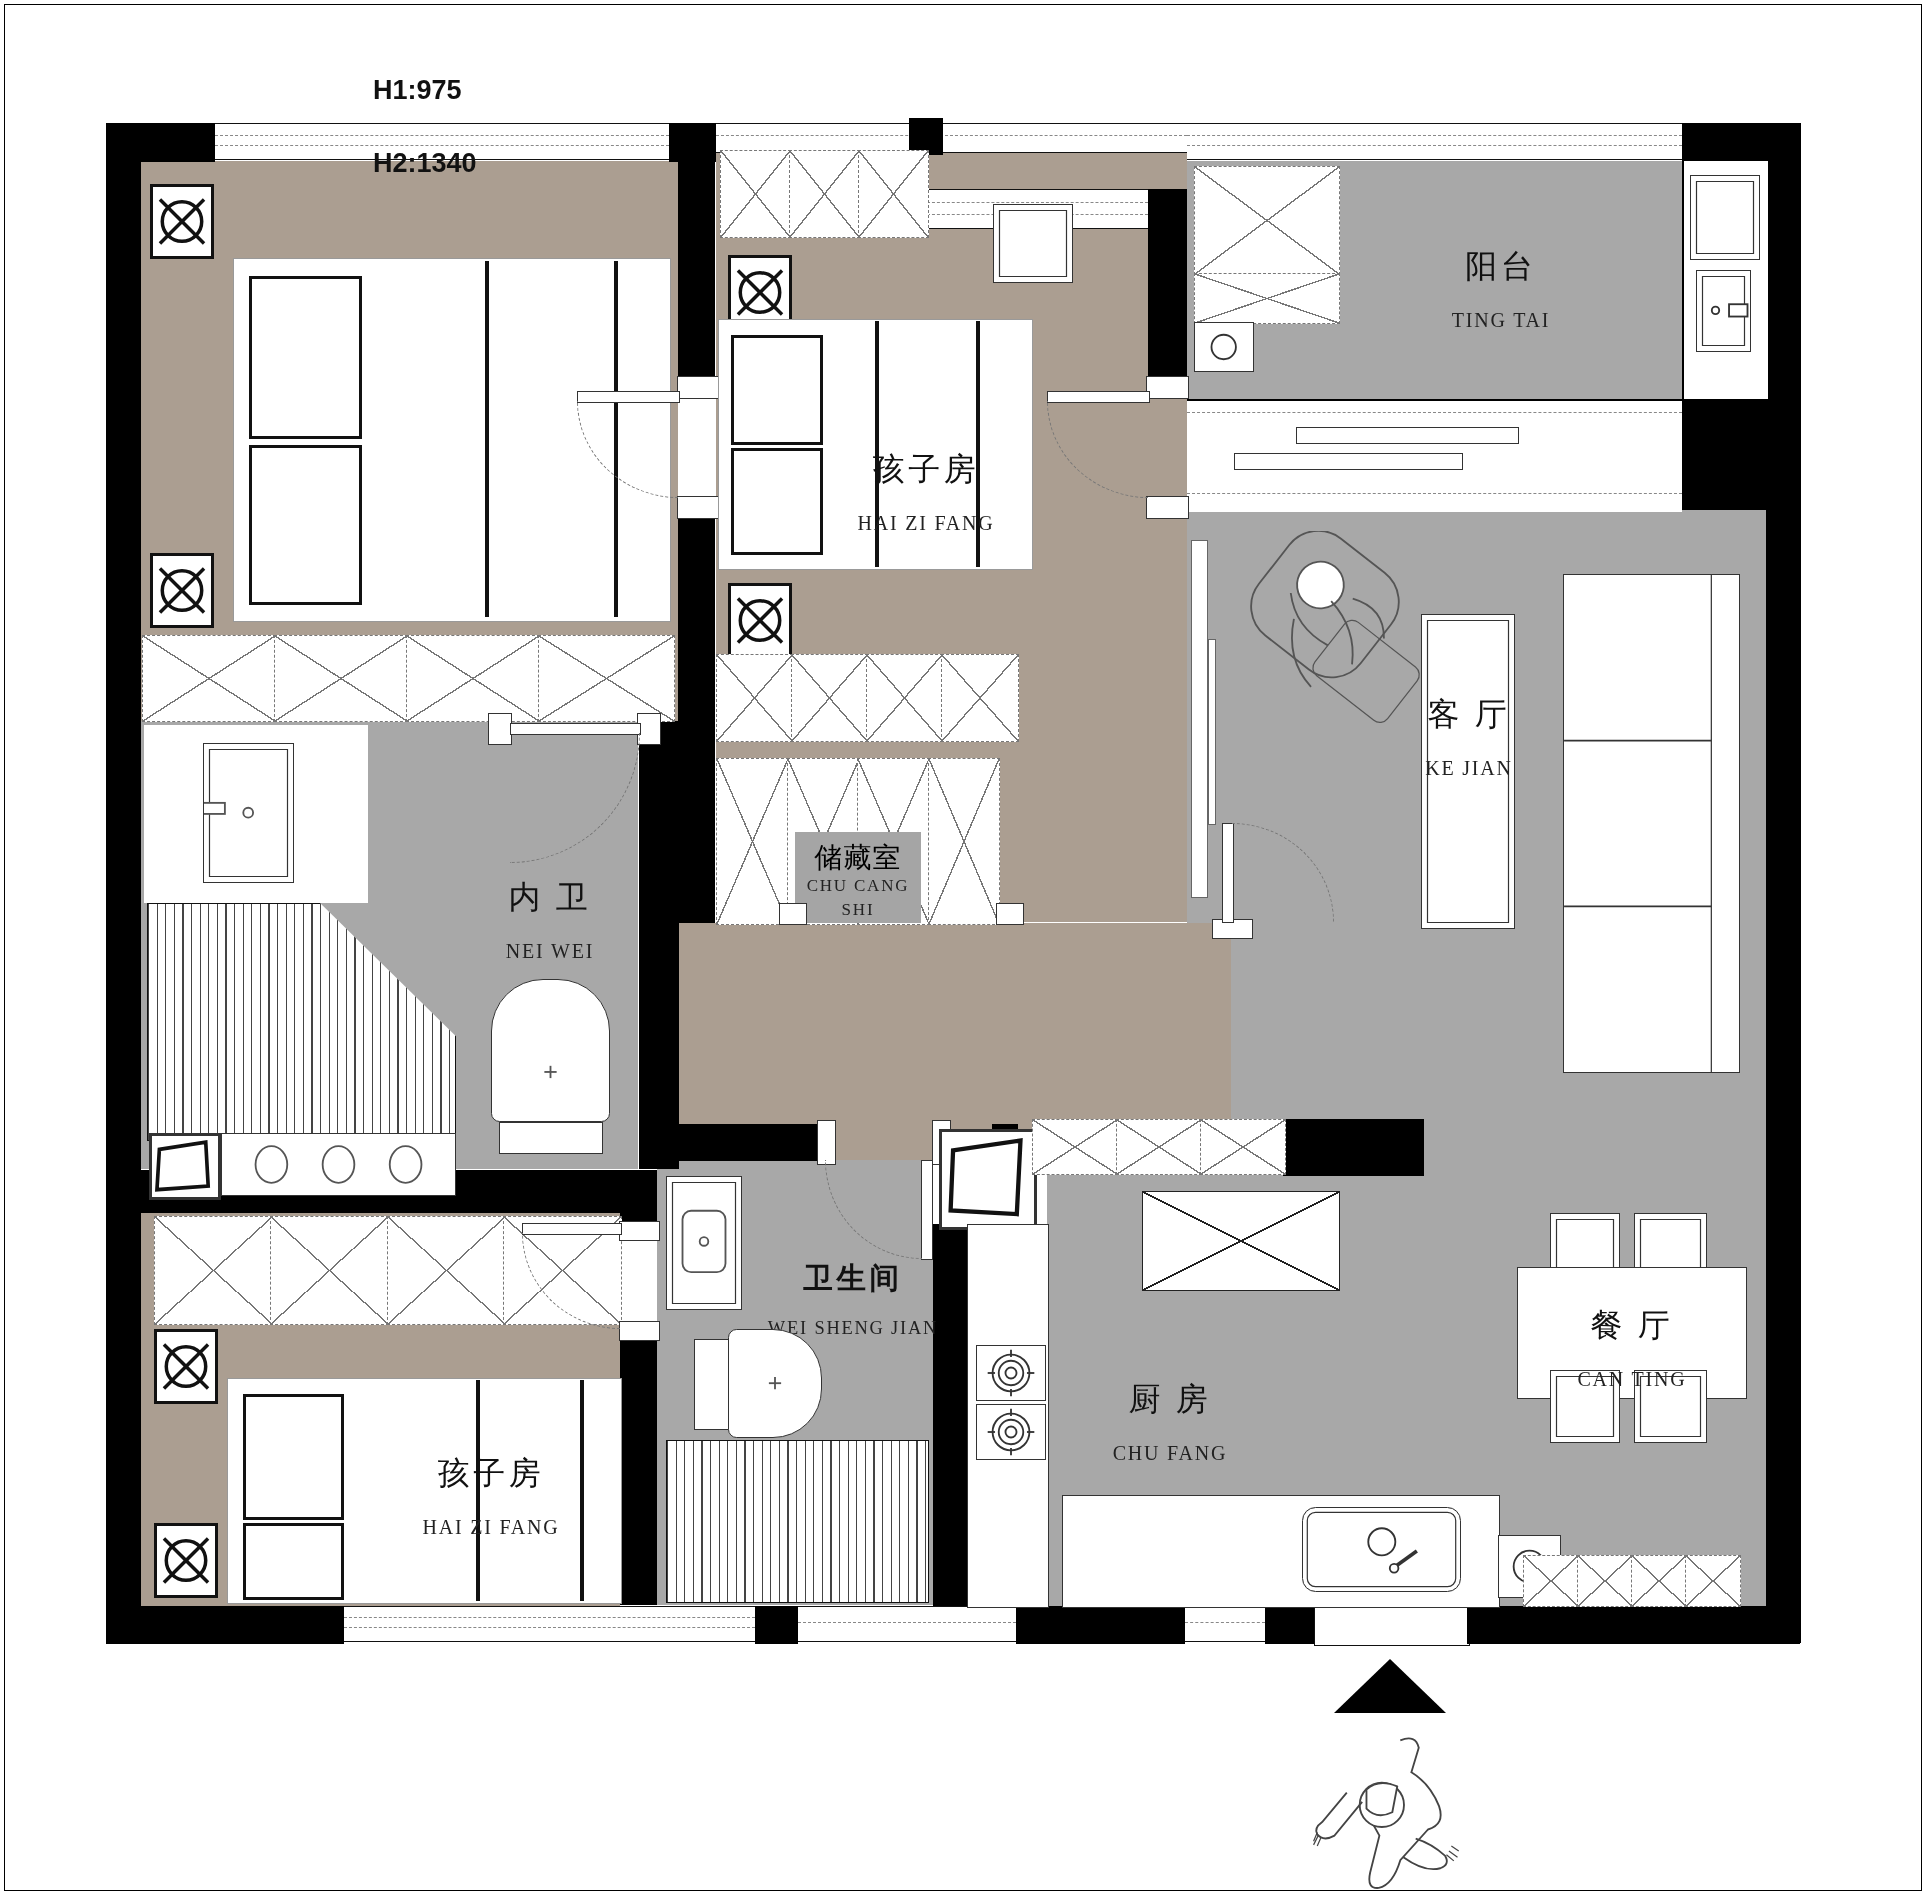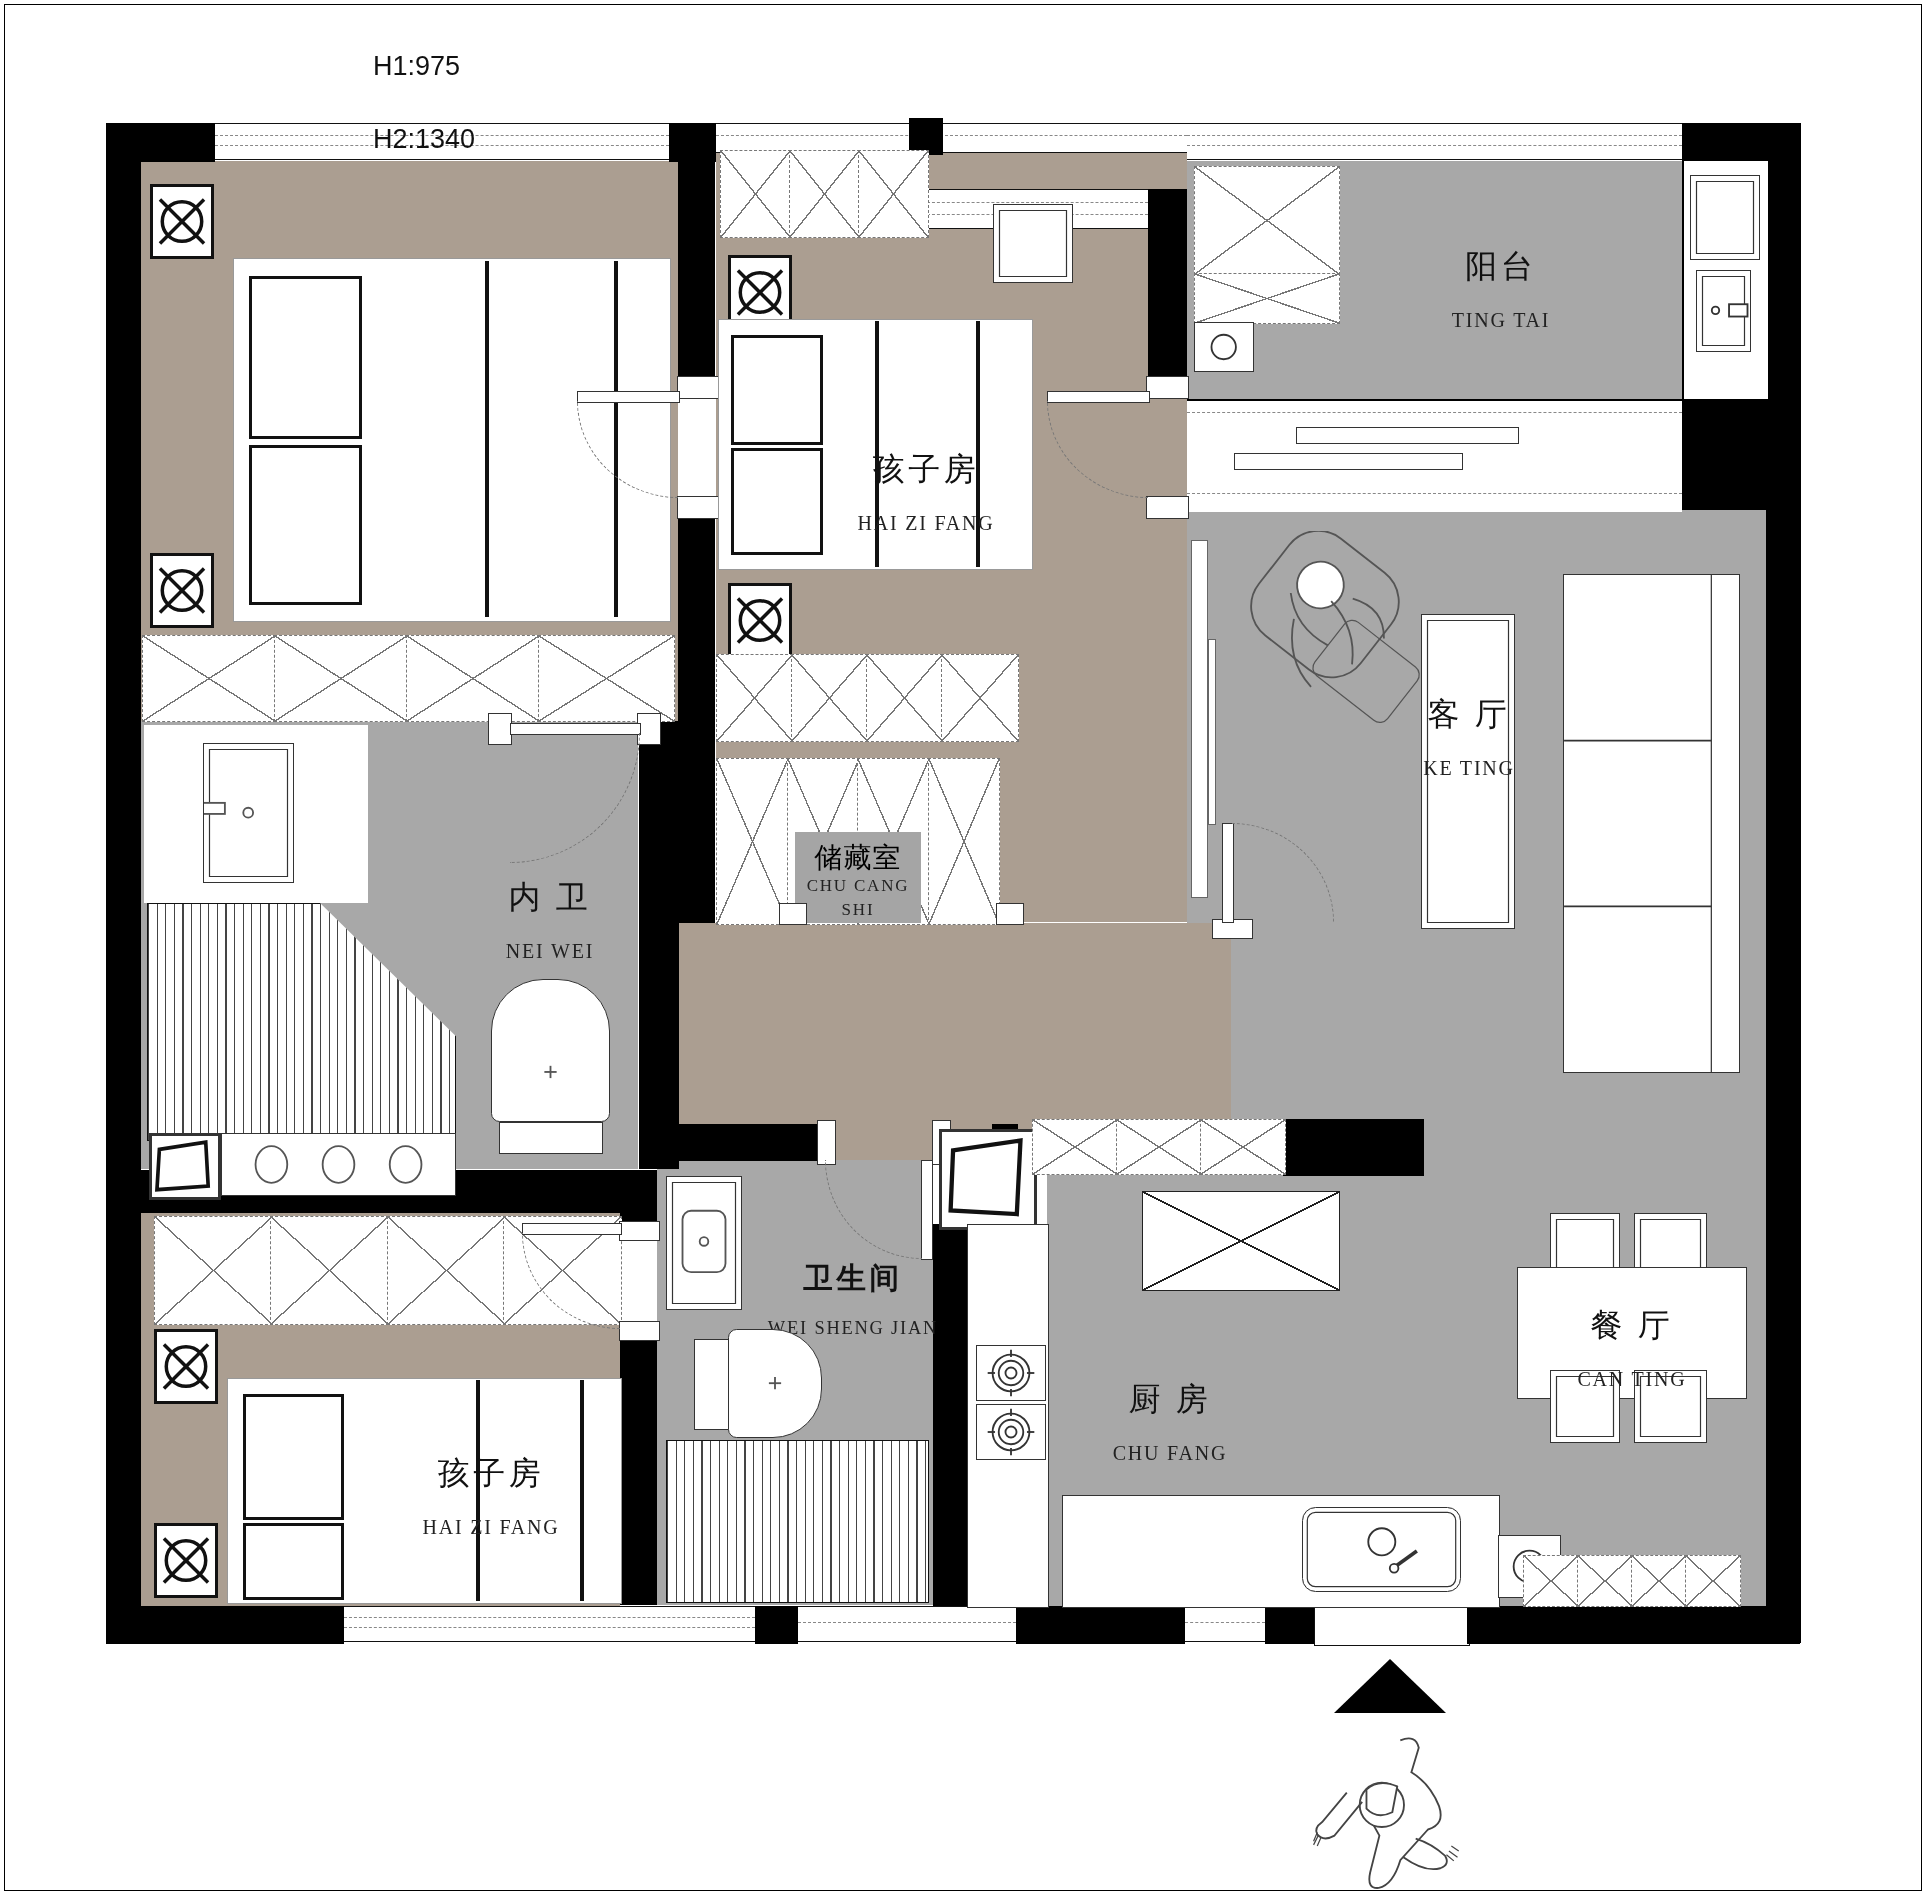--- a/index.html
+++ b/index.html
@@ -256,21 +256,21 @@
 
   <div class="jamb" style="left:1212px;top:919px;width:39px;height:18.4px;"></div>
   <div class="leaf" style="left:1222px;top:823px;width:9.8px;height:98px;"></div>
   <div class="arc arc-tr" style="left:1232px;top:823px;width:101px;height:98px;"></div>
 
   <div class="white" style="left:1191px;top:540px;width:14.7px;height:356px;border:0.6px solid #666;"></div>
   <div class="white" style="left:1208px;top:639px;width:5.5px;height:184px;border:0.6px solid #666;"></div>
   <div class="fur2" style="left:1421px;top:614px;width:92px;height:313px;"></div>
   <div class="rlbl" style="left:1469px;top:675px;">
     <span class="zh">客 厅</span>
-    <span class="py">KE TING</span>
+    <span class="py">KE JIAN</span>
   </div>
   <div class="white" style="left:1563px;top:574px;width:175px;height:497px;border:1.2px solid #333;">
     <svg width="100%" height="100%" viewBox="0 0 285 810">
         <line x1="0" y1="270" x2="240" y2="270" stroke="#333" stroke-width="3"></line>
         <line x1="0" y1="540" x2="240" y2="540" stroke="#333" stroke-width="3"></line>
         <line x1="240" y1="0" x2="240" y2="810" stroke="#333" stroke-width="2"></line>
       </svg>
   </div>
 
   <svg class="abs" style="left:1225px;top:531px;width:209px;height:203px;" viewBox="0 0 340 330">
@@ -411,18 +411,18 @@
       <path d="M150 20 q25 -10 30 12 l-12 40 q30 18 45 55 q10 30 -18 38 l-45 50 q-12 40 -35 45 q-20 2 -14 -25 l15 -60 -25 -45" fill="none"></path>
       <circle cx="120" cy="125" r="36"></circle>
       <path d="M95 100 q20 -18 50 -5 l-8 42 q-25 12 -42 -6 z"></path>
       <path d="M88 120 l-45 55 q-18 10 -28 -2 q-6 -10 8 -20 l40 -48" fill="none"></path>
       <path d="M15 170 l-6 14 m8 -10 l-8 16 m12 -12 l-6 14" fill="none" stroke-width="2"></path>
       <path d="M155 210 q35 25 60 18 q16 -6 8 -20 q-22 -20 -48 -28" fill="none"></path>
       <path d="M225 206 l12 10 m-8 -16 l14 10 m-10 -18 l12 8" fill="none" stroke-width="2"></path>
     </g>
   </svg>
 
-  <div class="dim" style="left:373px;top:12px;">
+  <div class="dim" style="left:373px;top:36px;font-weight:bold;">
     <div>H1:975</div>
     <div>H2:1340</div>
   </div>
 </div>
 
 
 </body></html>

